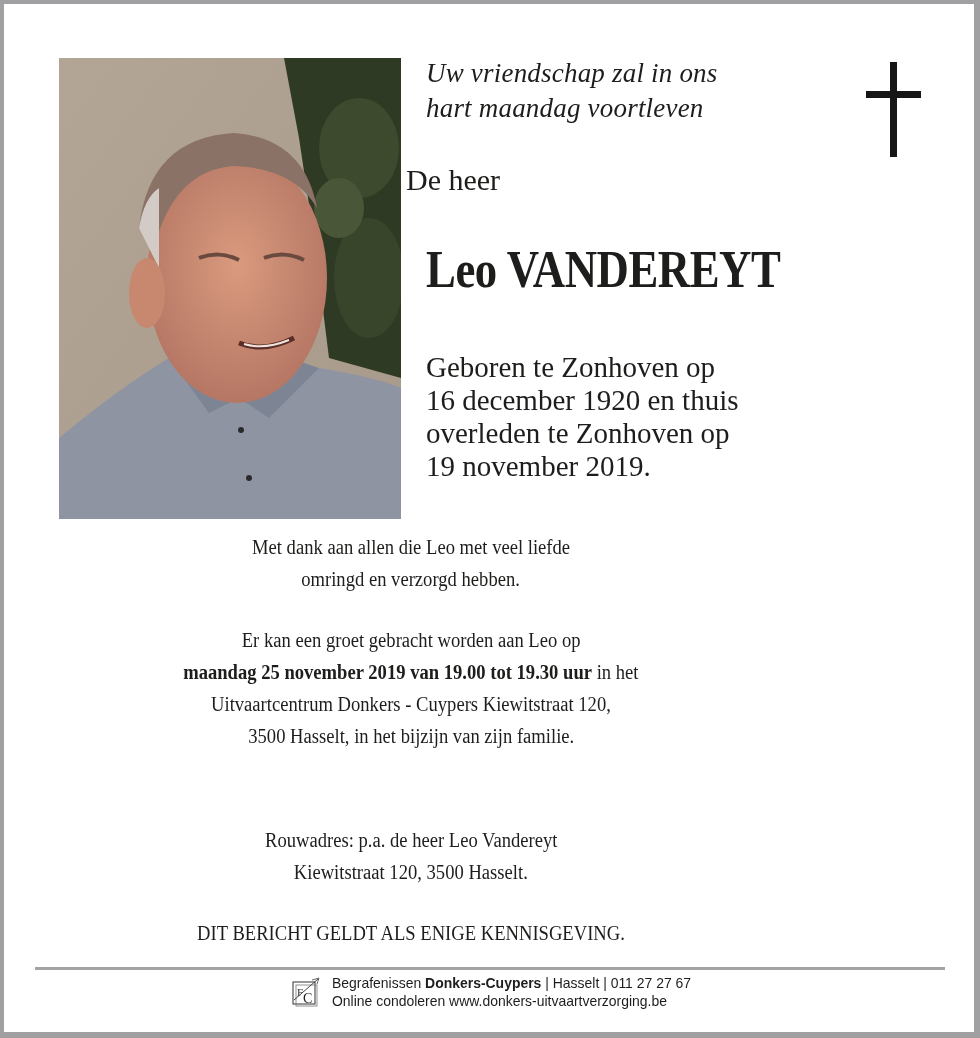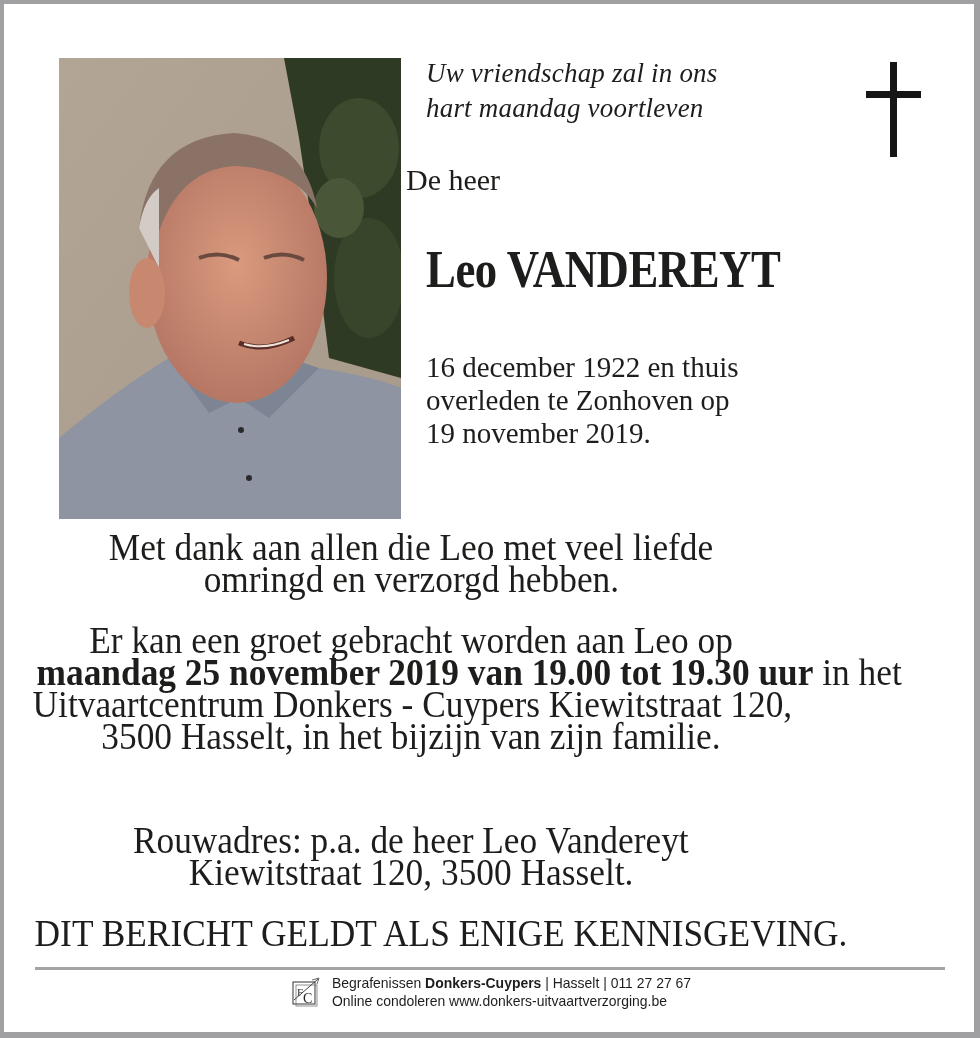--- a/index.html
+++ b/index.html
@@ -7,21 +7,21 @@
   .page { position:absolute; left:4px; top:4px; width:970px; height:1028px; background:#ffffff; }
   .abs { position:absolute; }
   .serif { font-family:"Liberation Serif", "DejaVu Serif", serif; color:#1d1d1b; }
   .photo { left:55px; top:54px; width:342px; height:461px; overflow:hidden; background:#a99a8c; }
   .quote { left:422px; top:52px; font-style:italic; font-size:27px; line-height:35px; letter-spacing:0.2px; }
   .cross-v { left:886px; top:58px; width:7px; height:95px; background:#161616; }
   .cross-h { left:862px; top:87px; width:55px; height:7px; background:#161616; }
   .title { left:402px; top:159px; font-size:30px; }
   .name { left:422px; top:236px; font-size:52px; font-weight:bold; letter-spacing:-0.5px; transform:scaleX(0.86); transform-origin:left top; white-space:nowrap; }
   .born { left:422px; top:347px; font-size:29px; line-height:33px; }
-  .center { left:0; width:814px; text-align:center; font-size:38px; line-height:32px; }
+  .center { left:0; width:814px; text-align:center; font-size:20px; line-height:32px; }
   .center .cond { display:inline-block; transform:scaleX(0.93); white-space:nowrap; }
   .divider { left:31px; top:963px; width:910px; height:3px; background:#a3a3a5; }
   .footer { left:0; width:970px; top:970px; display:flex; justify-content:center; align-items:center; }
   .footer-text { font-family:"Liberation Sans", "DejaVu Sans", sans-serif; font-size:15px; line-height:18px; color:#1d1d1b; margin-left:10px; transform:scaleX(0.93); transform-origin:left center; white-space:nowrap; }
   .logo { width:32px; height:32px; position:relative; margin-left:30px; }
 </style>
 </head>
 <body>
 
 <div class="page">
@@ -64,21 +64,22 @@
   </div>
 
   <div class="abs cross-v"></div>
   <div class="abs cross-h"></div>
 
   <div class="abs serif title">De heer</div>
 
   <div class="abs serif name">Leo VANDEREYT</div>
 
   <div class="abs serif born">
-    <div>16 december 1922 en thuis</div>
+    <div>Geboren te Zonhoven op</div>
+    <div>16 december 1920 en thuis</div>
     <div>overleden te Zonhoven op</div>
     <div>19 november 2019.</div>
   </div>
 
   <div class="abs serif center" style="top:527px;">
     <div><span class="cond">Met dank aan allen die Leo met veel liefde</span></div>
     <div><span class="cond">omringd en verzorgd hebben.</span></div>
   </div>
 
   <div class="abs serif center" style="top:620px;">

